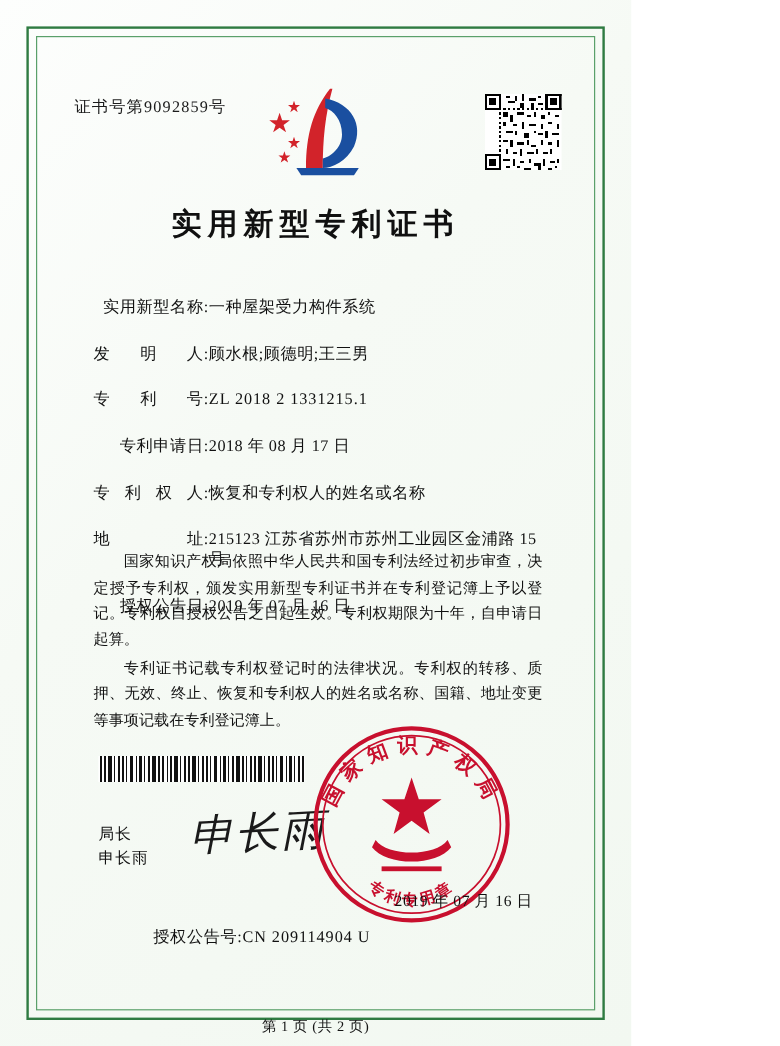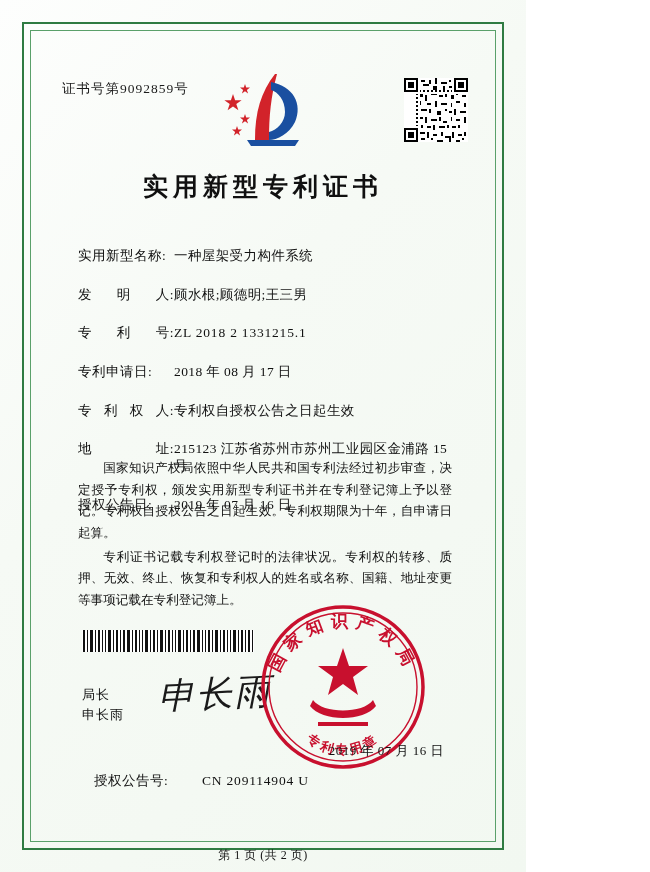--- a/index.html
+++ b/index.html
@@ -103,20 +103,21 @@
     display: flex;
     align-items: baseline;
     margin-bottom: 22.5px;
     line-height: 1.2;
   }
   .f-label {
     width: 96px;
     flex: 0 0 96px;
     letter-spacing: 0.5px;
     white-space: nowrap;
+    text-align: right;
   }
   .f-label.spread {
     display: flex;
     justify-content: space-between;
   }
   .f-value {
     flex: 1 1 auto;
     letter-spacing: 0.4px;
   }
   .f-value.mono {
@@ -389,21 +390,21 @@
         <div class="f-value">2018 年 08 月 17 日</div>
       </div>
 
       <div class="field-row">
         <div class="f-label spread">
           <span>专</span>
           <span>利</span>
           <span>权</span>
           <span>人:</span>
         </div>
-        <div class="f-value">专利权自授权公告之日起生效</div>
+        <div class="f-value">恢复和专利权人的姓名或名称</div>
       </div>
 
       <div class="field-row">
         <div class="f-label spread">
           <span>地</span>
           <span>址:</span>
         </div>
         <div class="f-value">215123 江苏省苏州市苏州工业园区金浦路 15 号</div>
       </div>
 

